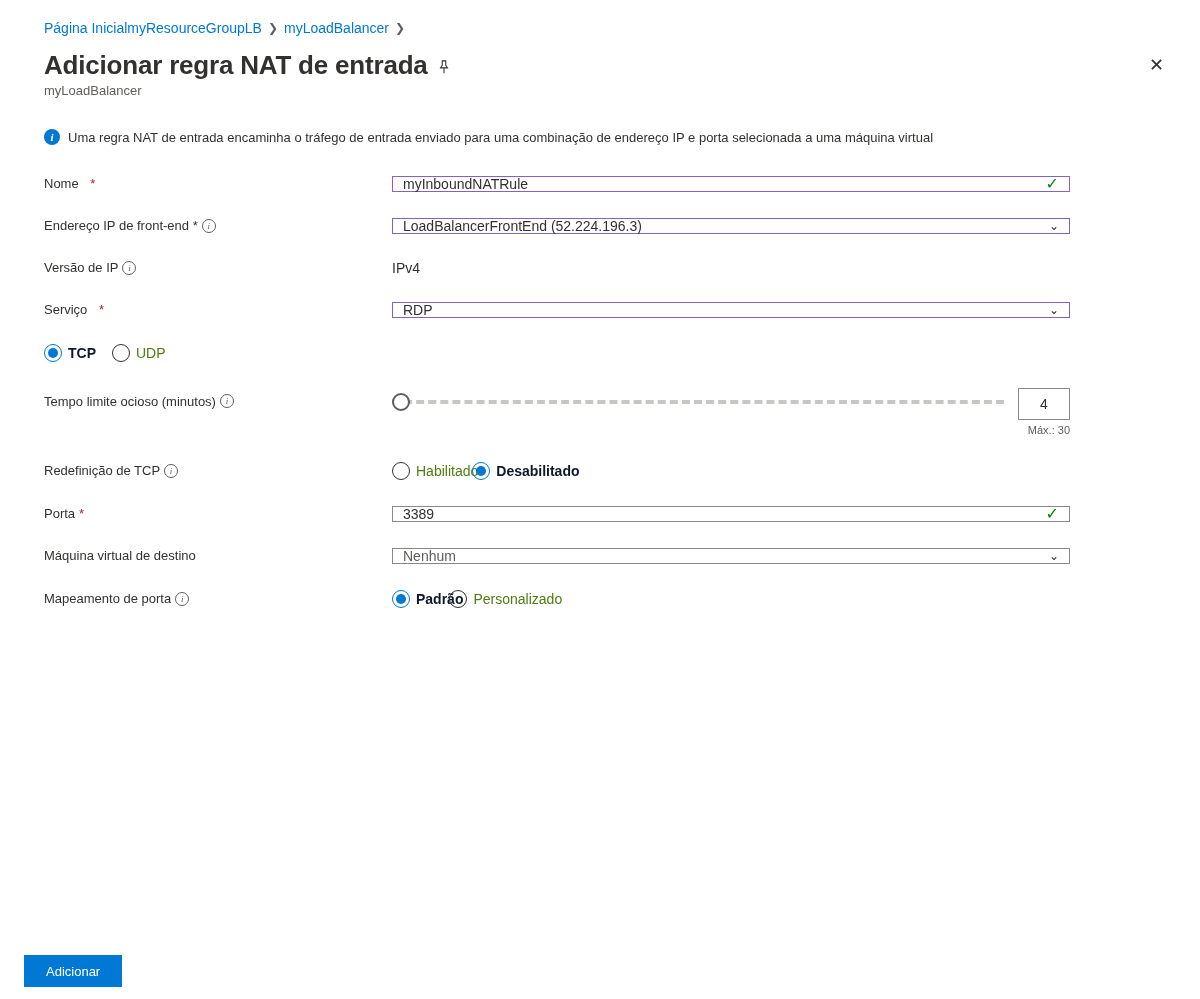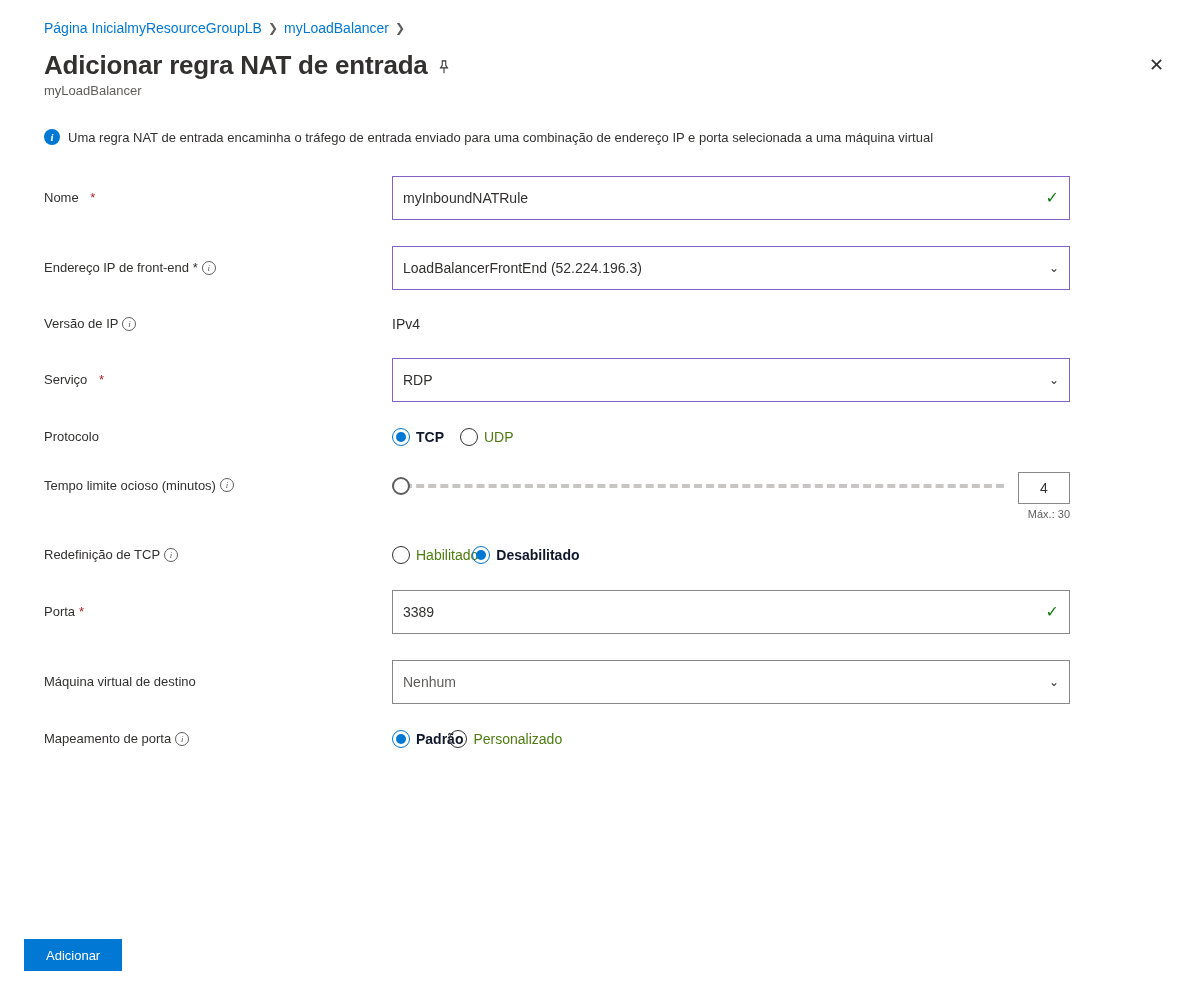--- a/index.html
+++ b/index.html
@@ -113,21 +113,21 @@
     cursor: help;
   }
   .field {
     flex:1;
     display:flex;
     align-items:center;
     gap:14px;
   }
   .text-input, .select-input {
     width: 678px;
-    height: 44px;
+    height: 16px;
     border:1px solid #8a8886;
     padding: 0 10px;
     font-size:14px;
     font-family: inherit;
     color:#323130;
     background:#fff;
     display:flex;
     align-items:center;
     justify-content:space-between;
     cursor: text;
@@ -202,21 +202,21 @@
     font-size:14px;
   }
   .slider-max {
     font-size:11px;
     color:#605e5c;
     margin-top:4px;
   }
 
   .footer {
     position:absolute;
-    left:0;right:0;bottom:16px;
+    left:0;right:0;bottom:0;
     padding:12px 24px;
     background:#fff;
   }
   .btn-primary {
     background:#0078d4;
     color:#fff;
     border:none;
     height:32px;
     padding:0 22px;
     font-size:13px;
@@ -297,23 +297,20 @@
     </div>
     <div class="field">
       <div class="select-input highlight">
         <span>RDP</span>
         <span class="caret">⌄</span>
       </div>
     </div>
   </div>
 
   <div class="form-row">
-    <div class="label">
-      <span>Protocolo</span>
-    </div>
     <div class="field radio-group">
       <div class="radio selected">
         <span class="circle">
             <span class="dot"></span>
           </span>
         <span class="lbl">TCP</span>
       </div>
       <div class="radio">
         <span class="circle"></span>
         <span class="lbl">UDP</span>

